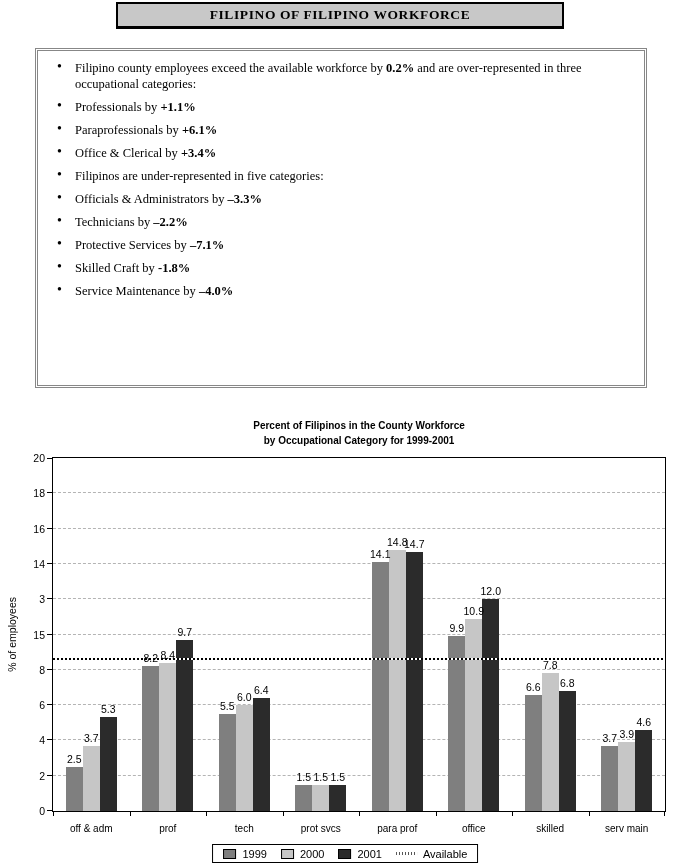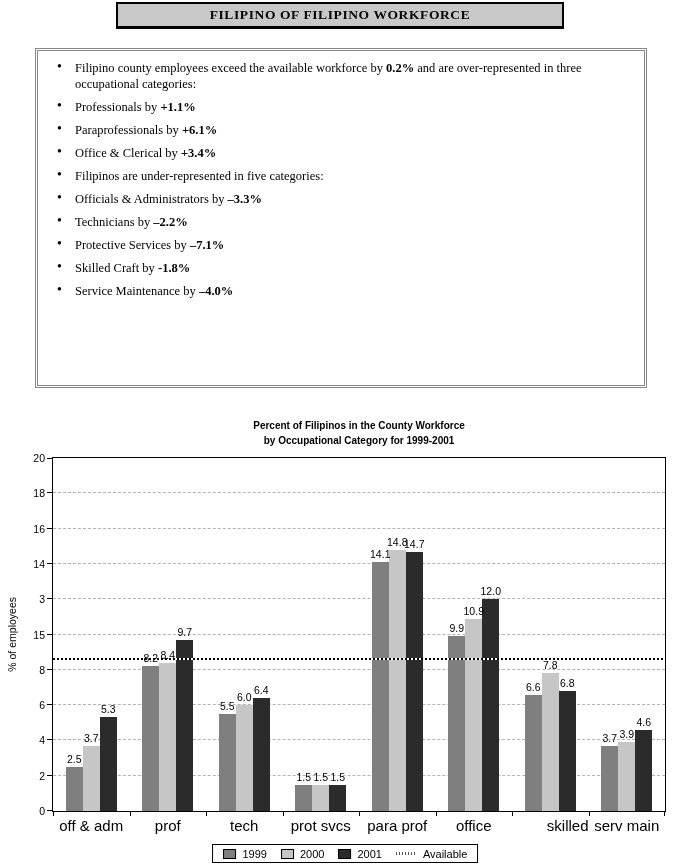--- a/index.html
+++ b/index.html
@@ -44,21 +44,21 @@
   }
   .plot {
     position:absolute; left:52px; top:52px; width:614px; height:355px;
     border:1px solid #000; background:#fff;
   }
   .gridline { position:absolute; left:0; right:0; height:0; border-top:1px dashed #b4b4b4; z-index:0; }
   .ytick { position:absolute; left:-6px; width:6px; height:1px; background:#000; }
   .ylab  { position:absolute; left:-36px; width:28px; height:12px; line-height:12px; text-align:right; font-size:10.5px; }
   .bar { position:absolute; bottom:0; z-index:2; }
   .dlabel { position:absolute; width:32px; text-align:center; font-size:10.5px; z-index:6; white-space:nowrap; }
-  .xlab { position:absolute; bottom:-23px; text-align:center; font-size:15px; white-space:nowrap; }
+  .xlab { position:absolute; bottom:-23px; text-align:center; font-size:10px; white-space:nowrap; }
   .xtick { position:absolute; bottom:-5px; width:1px; height:5px; background:#000; }
   .refline {
     position:absolute; left:0; right:0; height:2px; z-index:4;
     background:repeating-linear-gradient(90deg, #000 0 2px, #fff 2px 4px);
   }
   .legend {
     position:absolute; left:50.5%; top:439px; transform:translateX(-50%);
     display:flex; align-items:center; gap:14px;
     border:1px solid #000; background:#fff; padding:2px 10px; height:19px;
     font-size:11px; white-space:nowrap;
@@ -176,21 +176,21 @@
         <div class="bar" style="left: 429.25px; width: 17px; height: 211.8px; background: rgb(43, 43, 43);"></div>
         <div class="dlabel" style="left: 421.75px; bottom: 213.8px;">12.0</div>
         <div class="xlab" style="left: 382.5px; width: 76.5px;">office</div>
         <div class="xtick" style="left: 382.5px;"></div>
         <div class="bar" style="left: 471.75px; width: 17px; height: 116.49px; background: rgb(127, 127, 127);"></div>
         <div class="dlabel" style="left: 464.25px; bottom: 118.49px;">6.6</div>
         <div class="bar" style="left: 488.75px; width: 17px; height: 137.67px; background: rgb(198, 198, 198);"></div>
         <div class="dlabel" style="left: 481.25px; bottom: 139.67px;">7.8</div>
         <div class="bar" style="left: 505.75px; width: 17px; height: 120.02px; background: rgb(43, 43, 43);"></div>
         <div class="dlabel" style="left: 498.25px; bottom: 122.02px;">6.8</div>
-        <div class="xlab" style="left: 459px; width: 76.5px; text-align: right;">skilled</div>
+        <div class="xlab" style="left: 459px; width: 76.5px;">skilled</div>
         <div class="xtick" style="left: 459px;"></div>
         <div class="bar" style="left: 548.25px; width: 17px; height: 65.305px; background: rgb(127, 127, 127);"></div>
         <div class="dlabel" style="left: 540.75px; bottom: 67.305px;">3.7</div>
         <div class="bar" style="left: 565.25px; width: 17px; height: 68.835px; background: rgb(198, 198, 198);"></div>
         <div class="dlabel" style="left: 557.75px; bottom: 70.835px;">3.9</div>
         <div class="bar" style="left: 582.25px; width: 17px; height: 81.19px; background: rgb(43, 43, 43);"></div>
         <div class="dlabel" style="left: 574.75px; bottom: 83.19px;">4.6</div>
         <div class="xlab" style="left: 535.5px; width: 76.5px;">serv main</div>
         <div class="xtick" style="left: 535.5px;"></div>
         <div class="xtick" style="left: 611px;"></div>

